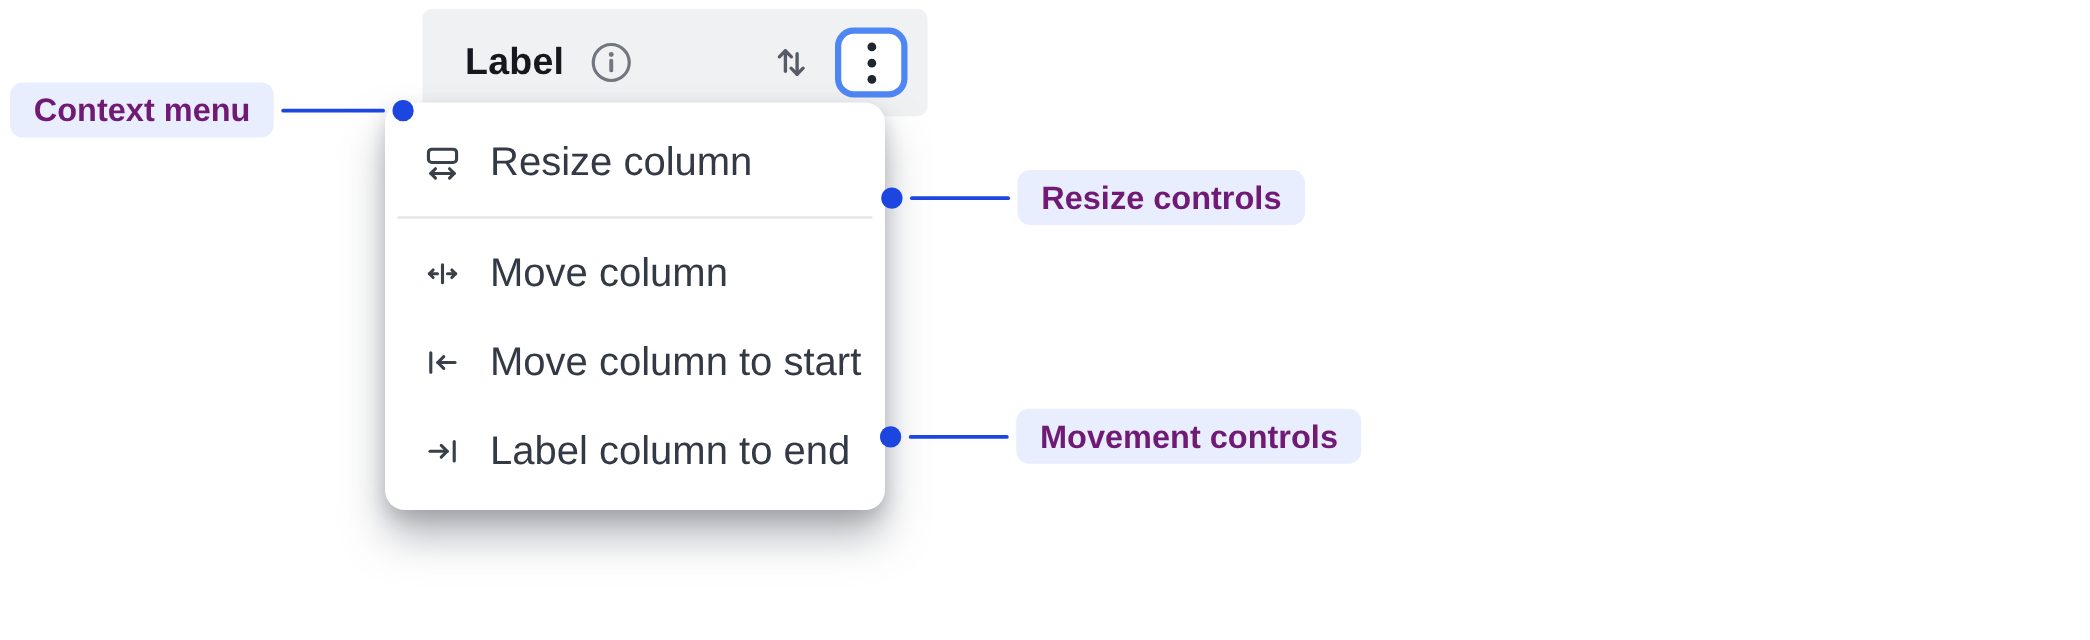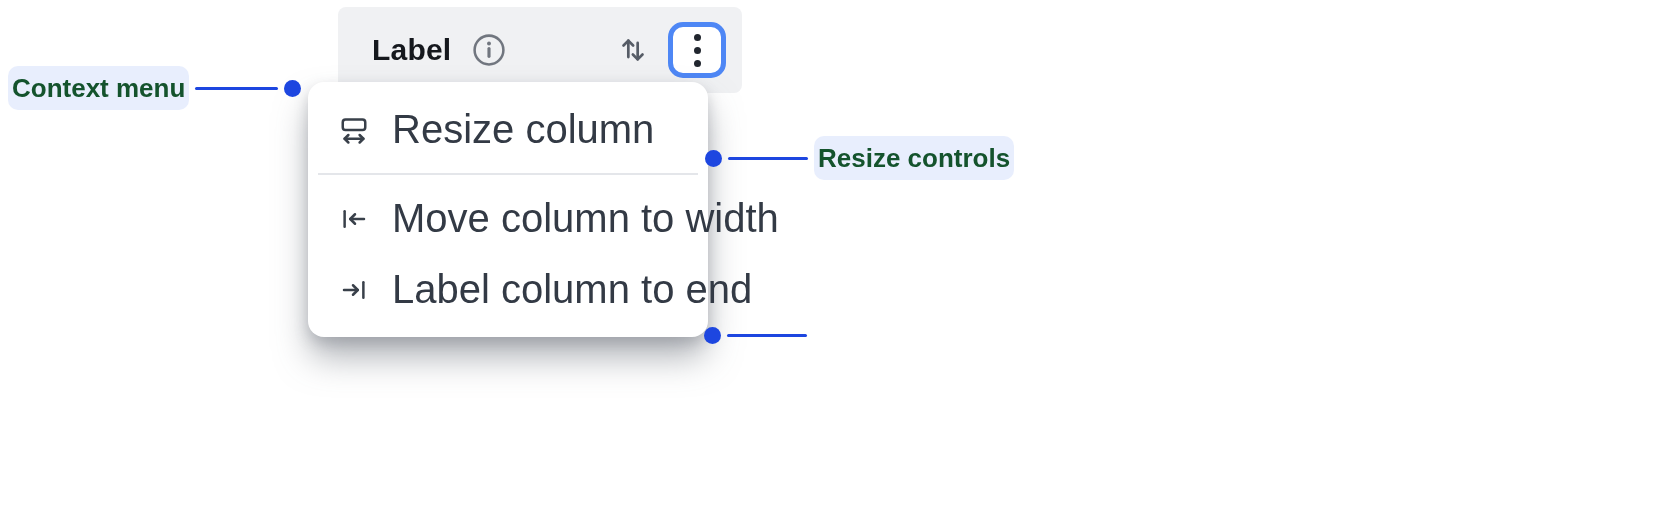--- a/index.html
+++ b/index.html
@@ -71,45 +71,45 @@
     padding: 0 20px 0 30px;
     cursor: pointer;
   }
   .mi-icon {
     width: 32px; height: 32px;
     flex: none;
     display: flex; align-items: center; justify-content: center;
     color: #39404a;
   }
   .mi-label {
-    font-size: 40px;
+    font-size: 32px;
     color: #333a45;
     white-space: nowrap;
   }
   .menu-divider {
     height: 2px;
     background: #e4e6ea;
     margin: 8px 10px;
   }
 
   
   .annotation {
     position: absolute;
     display: flex;
     align-items: center;
     gap: 6px;
     z-index: 3;
   }
   .ann-pill {
     height: 44px;
     line-height: 44px;
-    padding: 0 4px;
+    padding: 0 19px;
     background: #e8eefd;
     border-radius: 10px;
-    color: #14532d;
+    color: #701a75;
     font-size: 26px;
     font-weight: 600;
     white-space: nowrap;
   }
   .ann-line {
     width: 80px; height: 3px;
     background: #1d46e0;
     border-radius: 2px;
     flex: none;
   }
@@ -166,30 +166,42 @@
           <path d="M7.5 16l-3 3 3 3"></path>
           <path d="M16.5 16l3 3-3 3"></path>
         </svg>
       </span>
       <span class="mi-label">Resize column</span>
     </div>
 
 
     <div class="menu-divider"></div>
 
+    <div class="menu-item">
+      <span class="mi-icon">
+        <svg width="30" height="30" viewBox="0 0 24 24" fill="none" stroke="currentColor" stroke-width="2" stroke-linecap="round" stroke-linejoin="round">
+          <path d="M12 6.2v11.6"></path>
+          <path d="M8.8 12H3.6"></path>
+          <path d="M6 9.6 3.6 12 6 14.4"></path>
+          <path d="M15.2 12h5.2"></path>
+          <path d="M18 9.6 20.4 12 18 14.4"></path>
+        </svg>
+      </span>
+      <span class="mi-label">Move column</span>
+    </div>
 
     <div class="menu-item">
       <span class="mi-icon">
         <svg width="30" height="30" viewBox="0 0 24 24" fill="none" stroke="currentColor" stroke-width="2" stroke-linecap="round" stroke-linejoin="round">
           <path d="M4.5 5.8v12.4"></path>
           <path d="M20 12H9"></path>
           <path d="M12.8 8.2 9 12l3.8 3.8"></path>
         </svg>
       </span>
-      <span class="mi-label">Move column to width</span>
+      <span class="mi-label">Move column to start</span>
     </div>
 
     <div class="menu-item">
       <span class="mi-icon">
         <svg width="30" height="30" viewBox="0 0 24 24" fill="none" stroke="currentColor" stroke-width="2" stroke-linecap="round" stroke-linejoin="round">
           <path d="M19.5 5.8v12.4"></path>
           <path d="M4 12h11"></path>
           <path d="M11.2 8.2 15 12l-3.8 3.8"></path>
         </svg>
       </span>
@@ -206,15 +218,16 @@
 
   <div class="annotation ann-resize">
     <span class="ann-dot"></span>
     <span class="ann-line"></span>
     <span class="ann-pill">Resize controls</span>
   </div>
 
   <div class="annotation ann-movement">
     <span class="ann-dot"></span>
     <span class="ann-line"></span>
+    <span class="ann-pill">Movement controls</span>
   </div>
 
 </div>
 
 </body></html>

